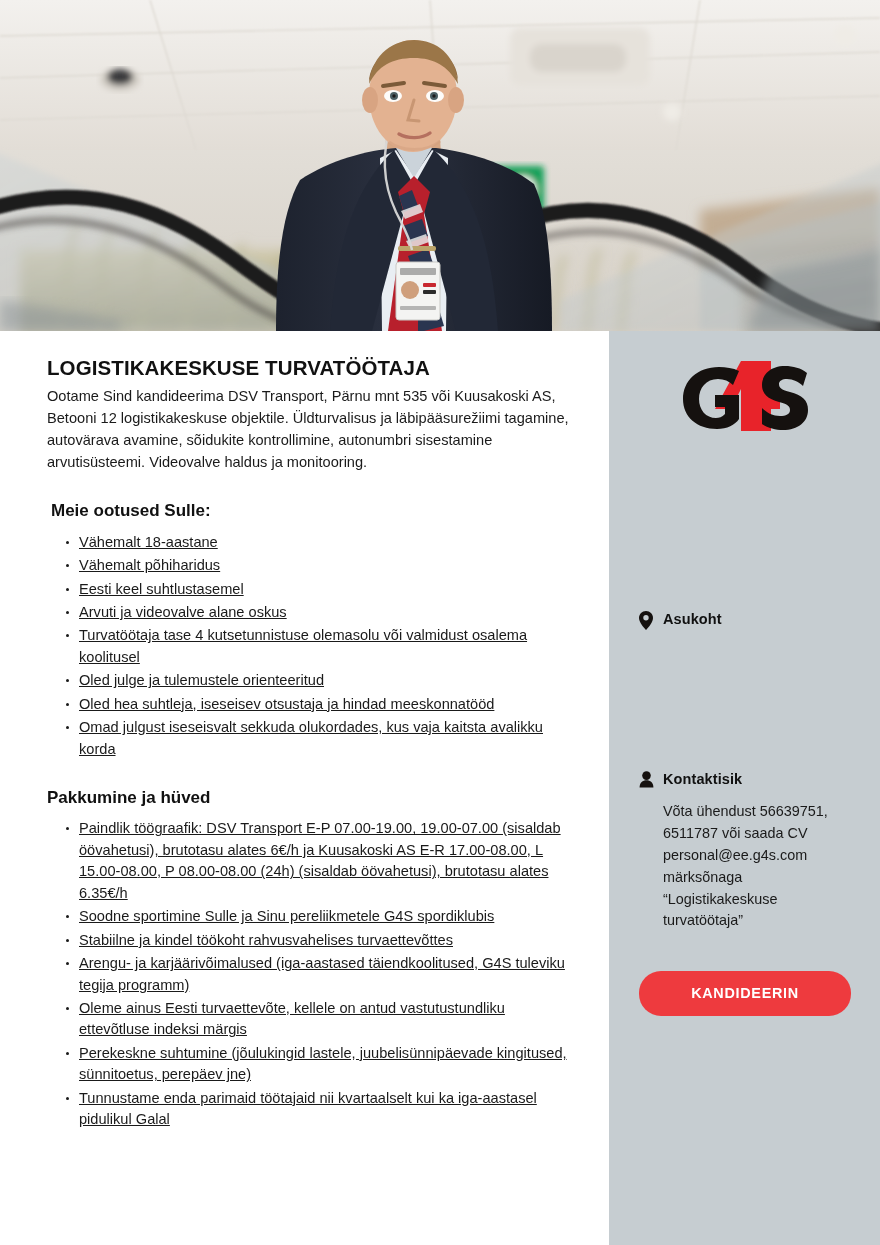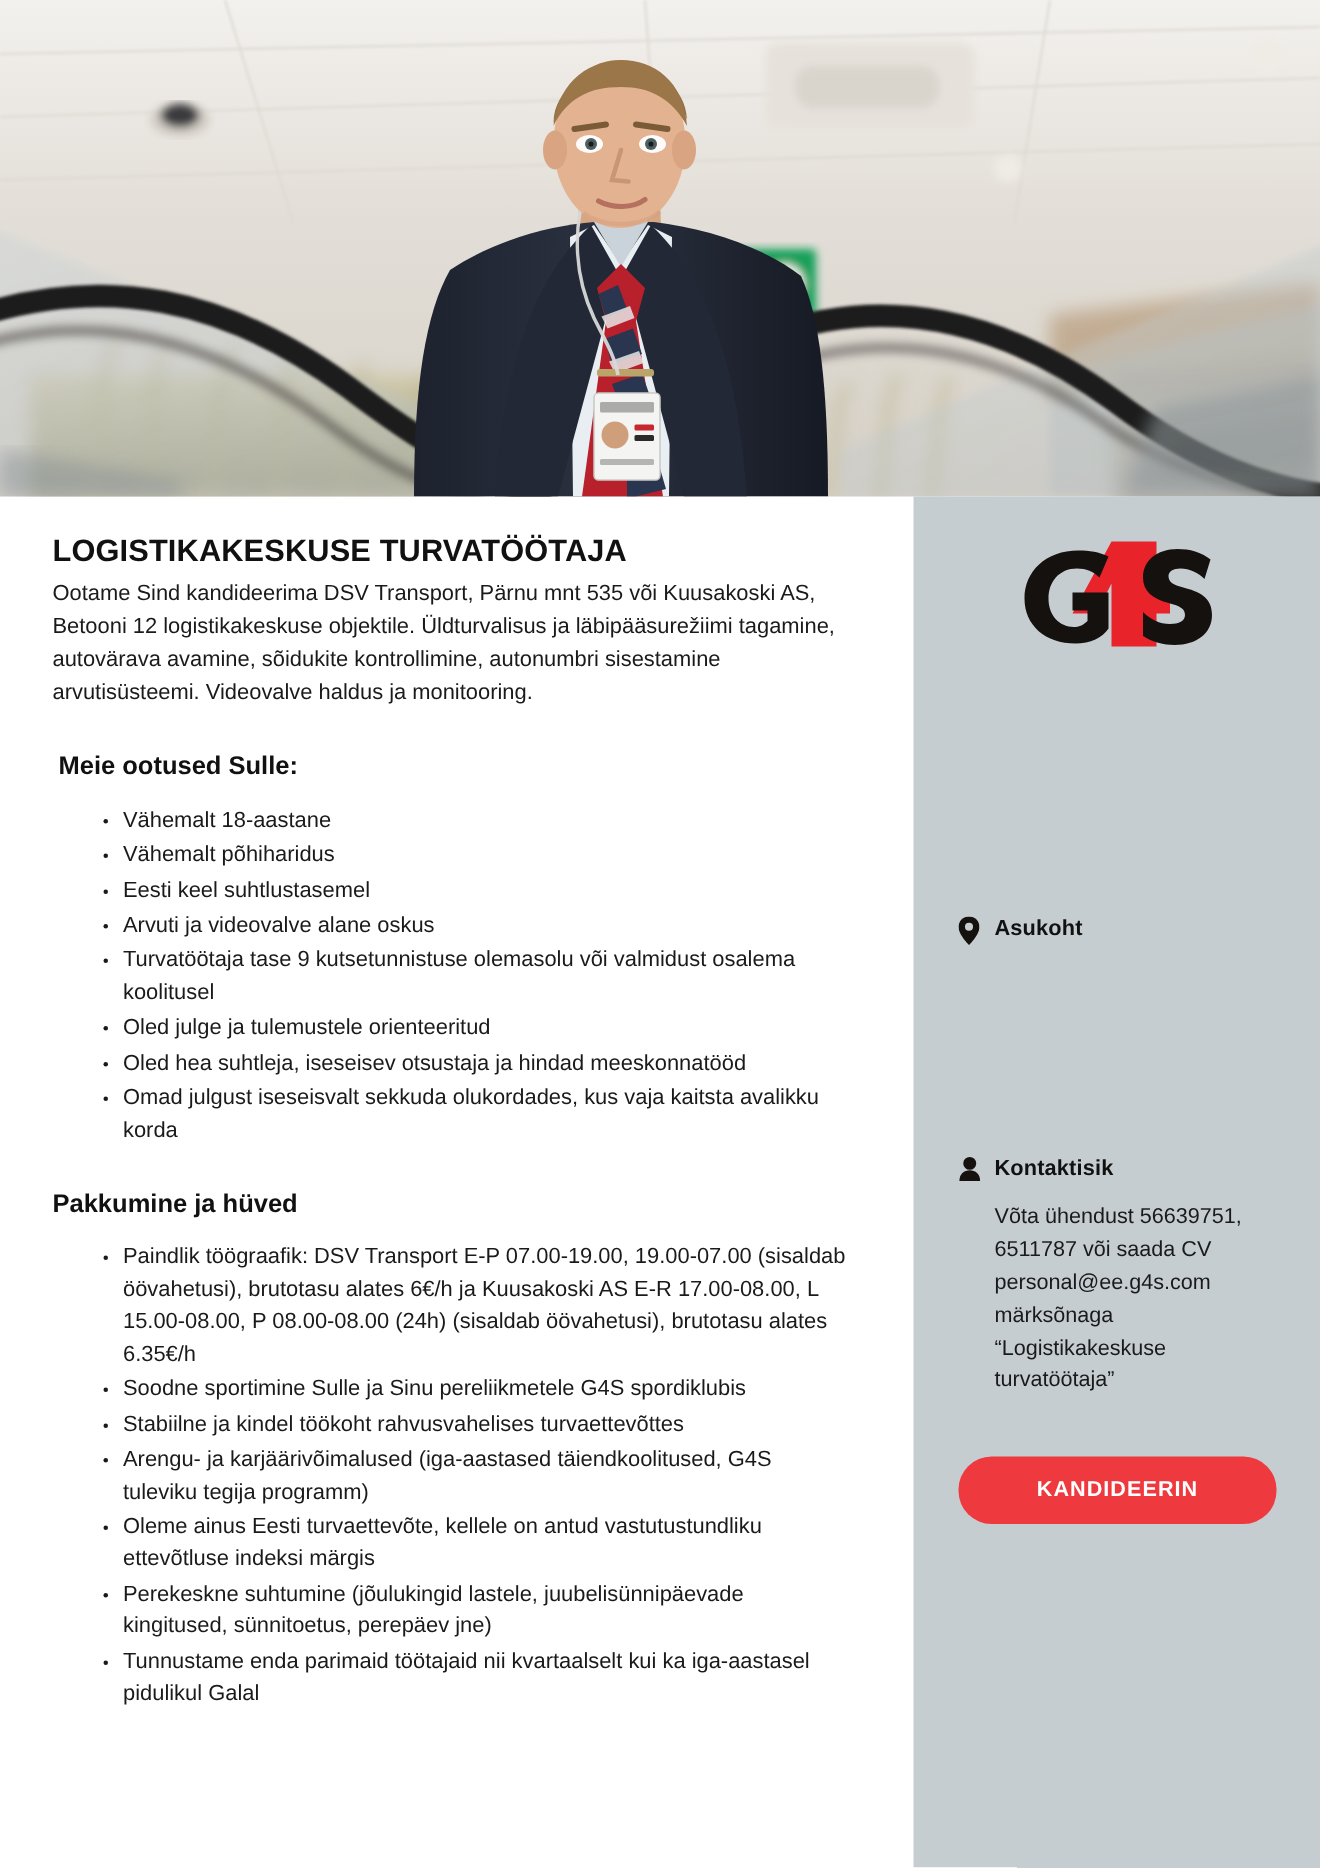--- a/index.html
+++ b/index.html
@@ -33,21 +33,21 @@
     background: #e9e6e1;
   }
   .hero svg { display: block; width: 880px; height: 331px; }
 
   
   .main {
     position: absolute;
     left: 0;
     top: 331px;
     width: 609px;
-    padding: 24px 30px 0 35px;
+    padding: 24px 30px 0 47px;
     box-sizing: border-box;
   }
 
   .job-title {
     font-size: 20.5px;
     font-weight: bold;
     letter-spacing: 0.1px;
     margin: 0 0 4px 0;
     line-height: 1.25;
     color: #111;
@@ -65,23 +65,24 @@
     font-weight: bold;
     margin: 28px 0 10px 4px;
     color: #111;
     line-height: 1.2;
   }
   .section-heading.tight {
     margin-left: 0;
   }
 
   ul.bullets {
-    margin: 15px;
+    margin: 0;
     padding: 0 0 0 32px;
     list-style: none;
+    text-decoration: underline;
   }
   ul.bullets li {
     position: relative;
     font-size: 14.6px;
     line-height: 1.47;
     margin-bottom: 2px;
     color: #1a1a1a;
     padding-left: 0;
   }
   ul.bullets li::before {
@@ -377,21 +378,21 @@
 
     <p class="intro">Ootame Sind kandideerima DSV Transport, Pärnu mnt 535 või Kuusakoski AS, Betooni 12 logistikakeskuse objektile. Üldturvalisus ja läbipääsurežiimi tagamine, autovärava avamine, sõidukite kontrollimine, autonumbri sisestamine arvutisüsteemi. Videovalve haldus ja monitooring.</p>
 
     <h2 class="section-heading">Meie ootused Sulle:</h2>
 
     <ul class="bullets">
       <li>Vähemalt 18-aastane</li>
       <li>Vähemalt põhiharidus</li>
       <li>Eesti keel suhtlustasemel</li>
       <li>Arvuti ja videovalve alane oskus</li>
-      <li>Turvatöötaja tase 9 kutsetunnistuse olemasolu või valmidust osalema koolitusel</li>
+      <li>Turvatöötaja tase 4 kutsetunnistuse olemasolu või valmidust osalema koolitusel</li>
       <li>Oled julge ja tulemustele orienteeritud</li>
       <li>Oled hea suhtleja, iseseisev otsustaja ja hindad meeskonnatööd</li>
       <li>Omad julgust iseseisvalt sekkuda olukordades, kus vaja kaitsta avalikku korda</li>
     </ul>
 
     <h2 class="section-heading tight">Pakkumine ja hüved</h2>
 
     <ul class="bullets">
       <li>Paindlik töögraafik: DSV Transport E-P 07.00-19.00, 19.00-07.00 (sisaldab öövahetusi), brutotasu alates 6€/h ja Kuusakoski AS E-R 17.00-08.00, L 15.00-08.00, P 08.00-08.00 (24h) (sisaldab öövahetusi), brutotasu alates 6.35€/h</li>
       <li>Soodne sportimine Sulle ja Sinu pereliikmetele G4S spordiklubis</li>

